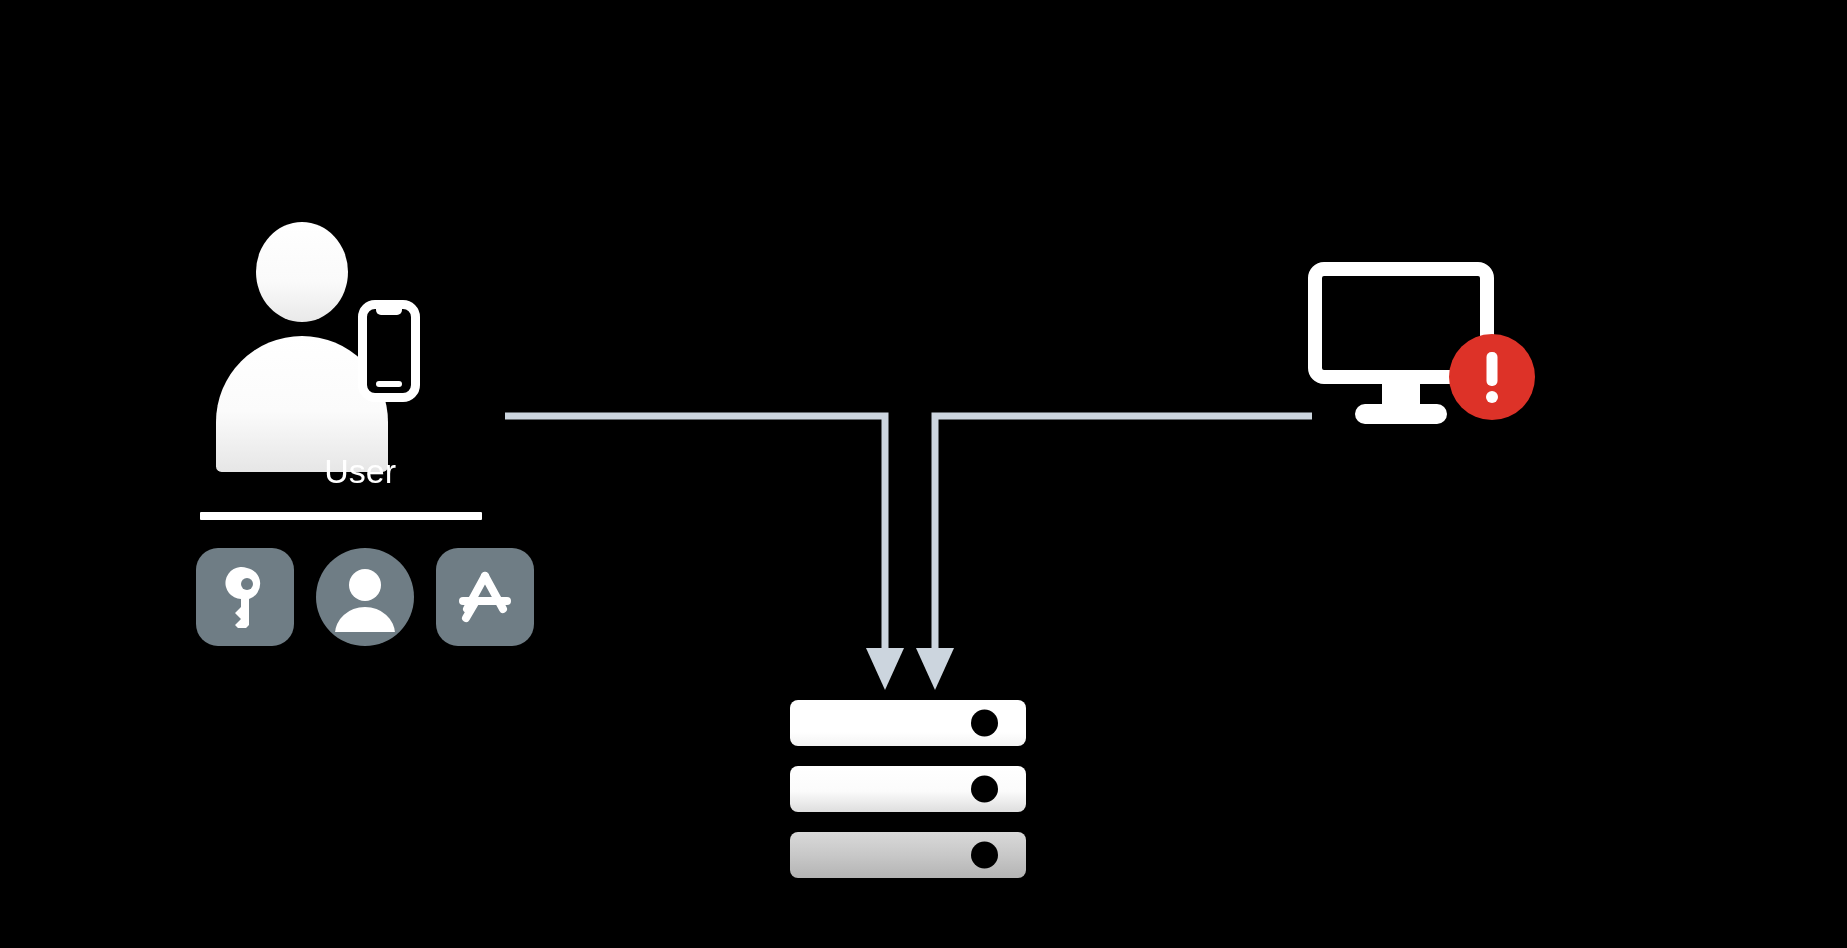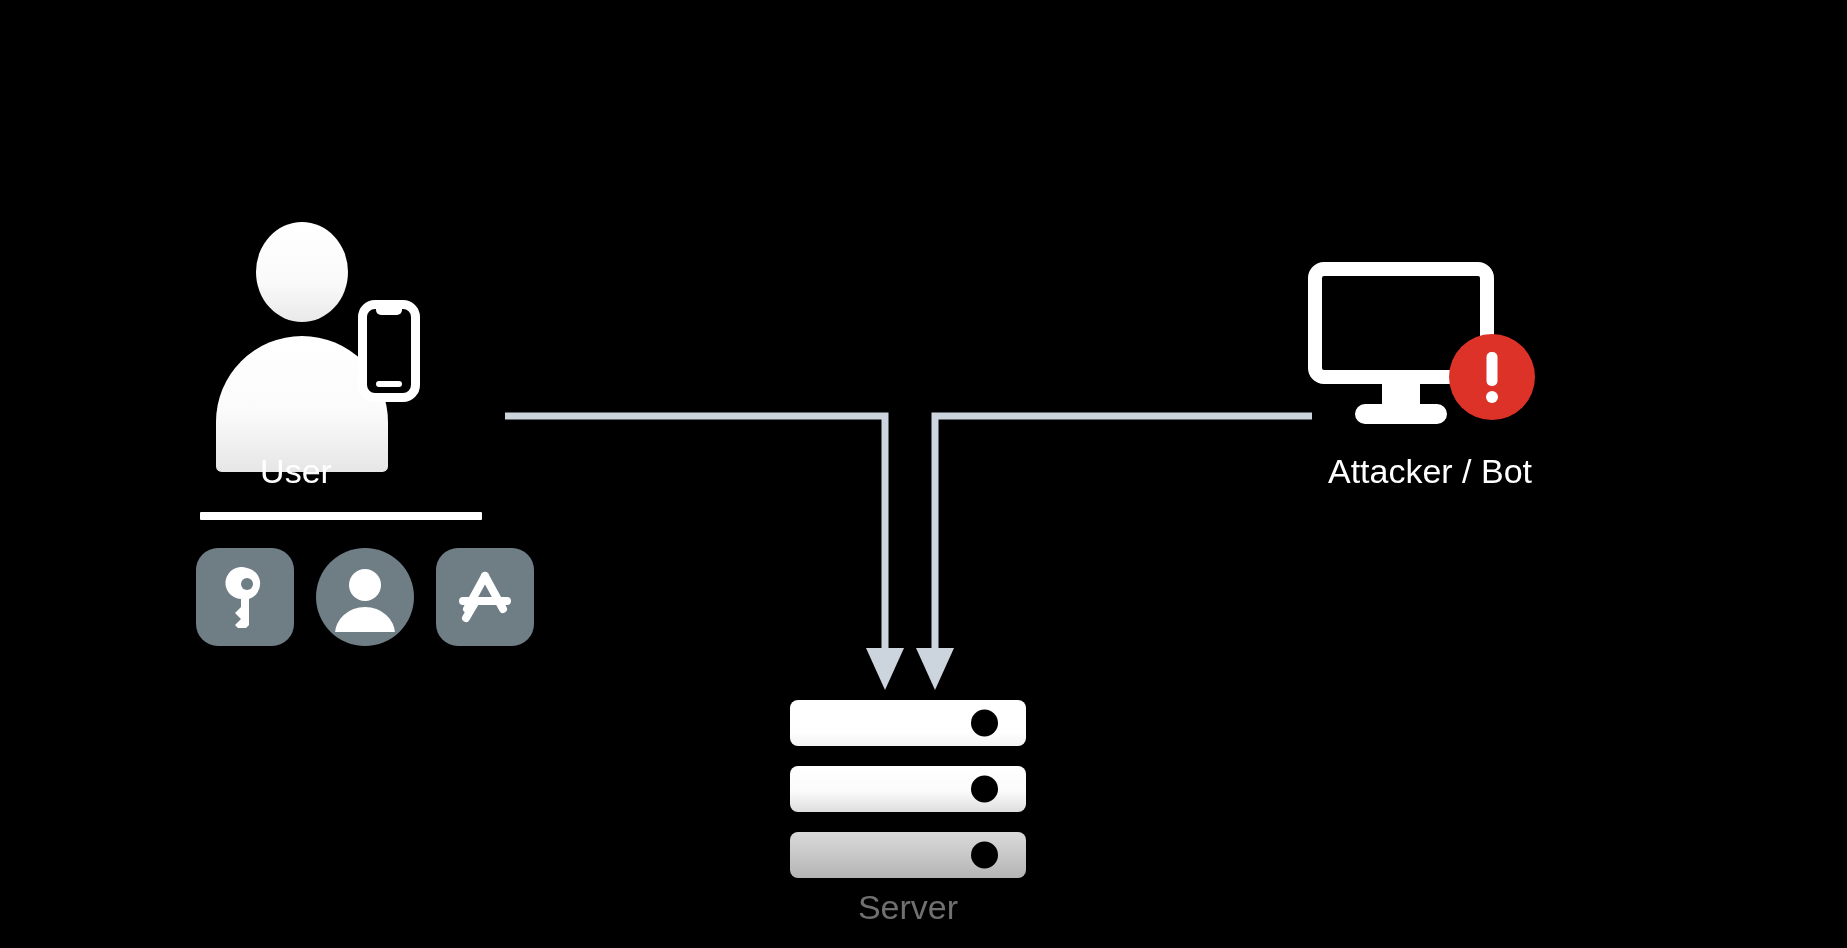--- a/index.html
+++ b/index.html
@@ -31,21 +31,21 @@
     white-space: nowrap;
   }
 
   
   .node-label {
     position: absolute;
     font-size: 34px;
     font-weight: normal;
     color: #ffffff;
     white-space: nowrap;
-    text-align: center;
+    text-align: right;
   }
   .node-label.muted { color: #707070; }
 
   
   #user-group {
     position: absolute;
     left: 196px;
     top: 222px;
     width: 290px;
     height: 200px;
@@ -314,28 +314,26 @@
 
   <div id="attacker-group">
     <div id="monitor-frame"></div>
     <div id="monitor-neck"></div>
     <div id="monitor-base"></div>
     <div id="alert-badge">
       <span class="bang-stem"></span>
       <span class="bang-dot"></span>
     </div>
   </div>
-  <div class="node-label" id="attacker-label">Attacker / Bot</div>
 
   <div id="server-group">
     <div class="server-bar" id="server-bar-1">
       <span class="led"></span>
     </div>
     <div class="server-bar" id="server-bar-2">
       <span class="led"></span>
     </div>
     <div class="server-bar" id="server-bar-3">
       <span class="led"></span>
     </div>
   </div>
-  <div class="node-label muted" id="server-label">Server</div>
 
 </div>
 
 </body></html>

